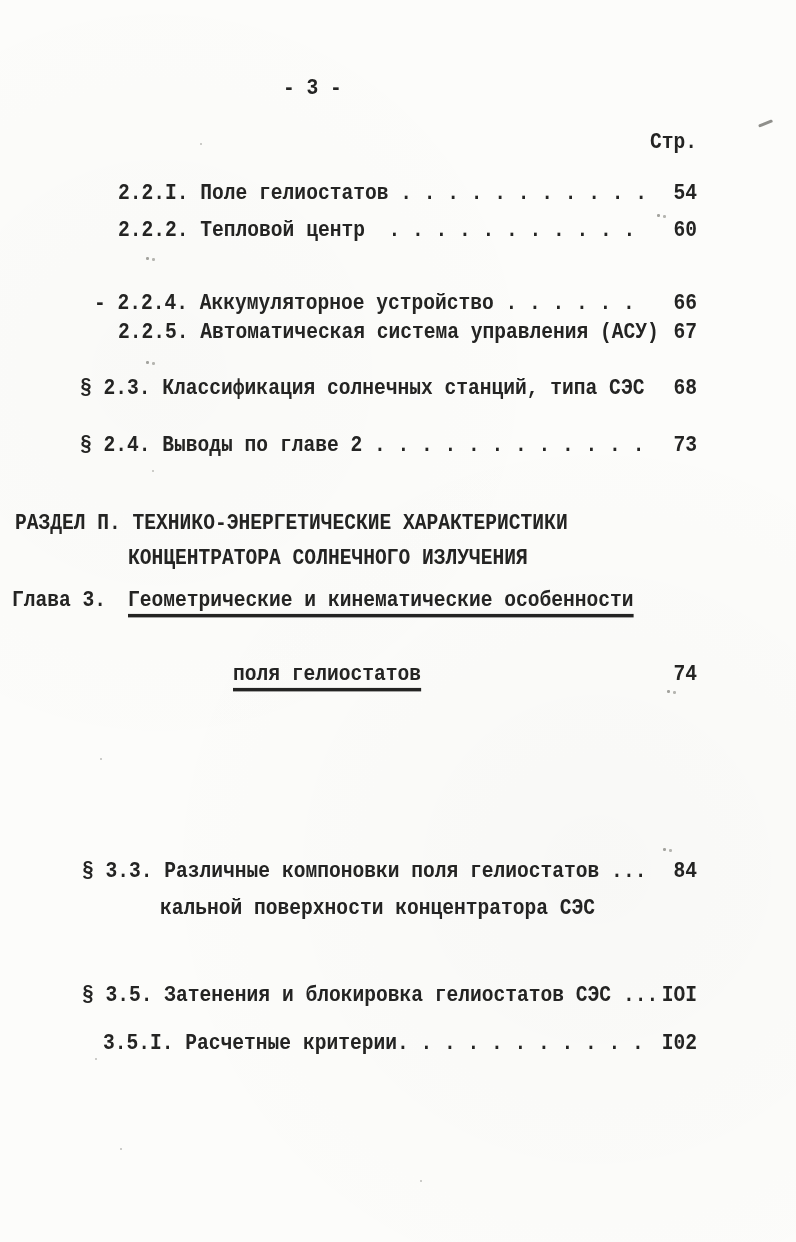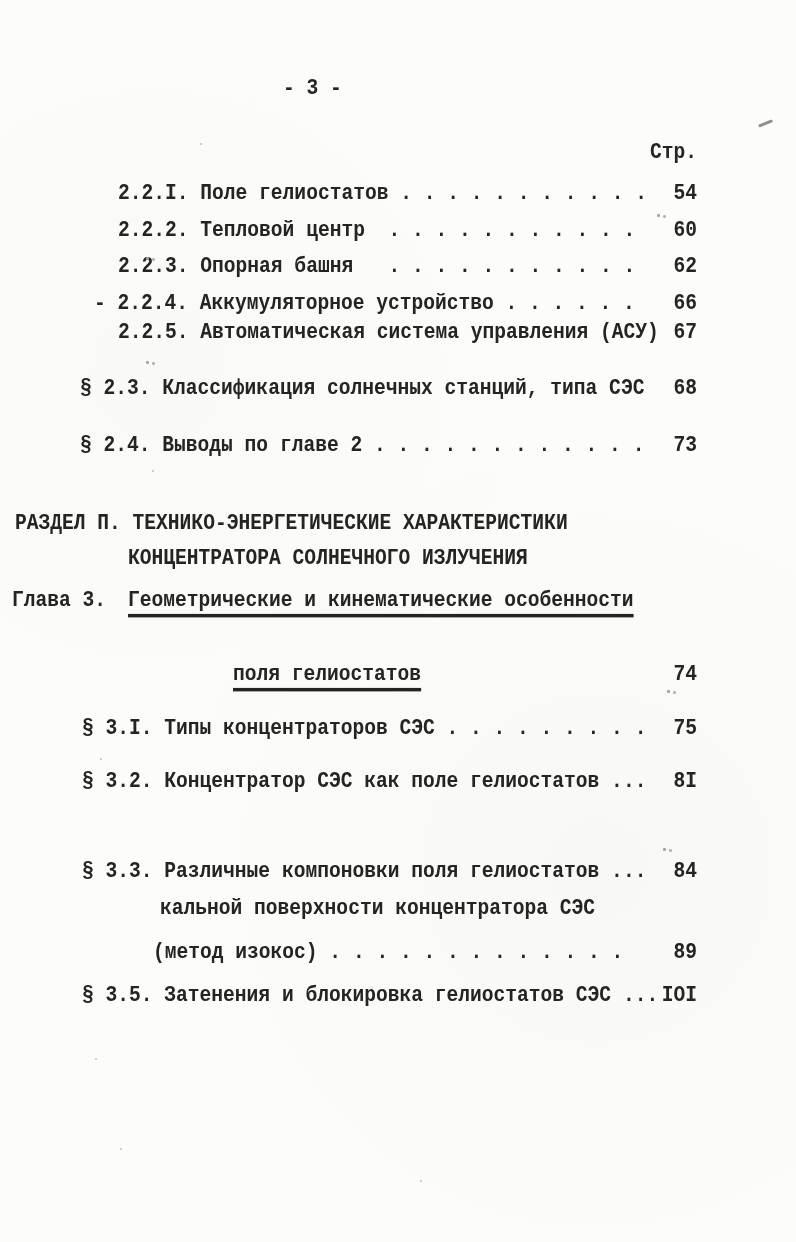--- a/index.html
+++ b/index.html
@@ -35,35 +35,31 @@
 </style>
 </head>
 <body>
 
 <div class="paper">
 
   <div class="line" style="top:76px">
     <span class="t" style="left:283px">- 3 -</span>
   </div>
 
-  <div class="line" style="top:140px">
+  <div class="line" style="top:130px">
     <span class="p">Стр.</span>
   </div>
 
   <div class="line" style="top:181px">
     <span class="t" style="left:118px">2.2.I. Поле гелиостатов . . . . . . . . . . .</span>
     <span class="p">54</span>
   </div>
   <div class="line" style="top:218px">
     <span class="t" style="left:118px">2.2.2. Тепловой центр  . . . . . . . . . . .</span>
     <span class="p">60</span>
-  </div>
-  <div class="line" style="top:254px">
-    <span class="t" style="left:118px">2.2.3. Опорная башня   . . . . . . . . . . .</span>
-    <span class="p">62</span>
   </div>
   <div class="line" style="top:291px">
     <span class="t" style="left:94px">- 2.2.4. Аккумуляторное устройство . . . . . .</span>
     <span class="p">66</span>
   </div>
   <div class="line" style="top:320px">
     <span class="t" style="left:118px">2.2.5. Автоматическая система управления (АСУ)</span>
     <span class="p">67</span>
   </div>
 
@@ -85,46 +81,38 @@
 
   <div class="line" style="top:588px">
     <span class="t" style="left:12px">Глава 3.</span>
     <span class="t u" style="left:128px">Геометрические и кинематические особенности</span>
   </div>
   <div class="line" style="top:662px">
     <span class="t u" style="left:233px">поля гелиостатов</span>
     <span class="p">74</span>
   </div>
 
-  <div class="line" style="top:716px">
-    <span class="t" style="left:82px">§ 3.I. Типы концентраторов СЭС . . . . . . . . .</span>
-    <span class="p">75</span>
-  </div>
-  <div class="line" style="top:769px">
-    <span class="t" style="left:82px">§ 3.2. Концентратор СЭС как поле гелиостатов ...</span>
-    <span class="p">8I</span>
-  </div>
   <div class="line" style="top:859px">
     <span class="t" style="left:82px">§ 3.3. Различные компоновки поля гелиостатов ...</span>
     <span class="p">84</span>
   </div>
 
   <div class="line" style="top:896px">
     <span class="t" style="left:160px">кальной поверхности концентратора СЭС</span>
   </div>
-  <div class="line" style="top:940px">
-    <span class="t" style="left:153px">(метод изокос) . . . . . . . . . . . . .</span>
-    <span class="p">89</span>
-  </div>
 
   <div class="line" style="top:983px">
     <span class="t" style="left:82px">§ 3.5. Затенения и блокировка гелиостатов СЭС ...</span>
     <span class="p">IOI</span>
   </div>
 
+  <div class="line" style="top:1031px">
+    <span class="t" style="left:103px">3.5.I. Расчетные критерии. . . . . . . . . . .</span>
+    <span class="p">I02</span>
+  </div>
 
   <div class="art tick" style="top:122px;left:758px"></div>
   <div class="art dotpair" style="top:214px;left:657px"></div>
   <div class="art dotpair" style="top:257px;left:146px"></div>
   <div class="art dotpair" style="top:361px;left:146px"></div>
   <div class="art dotpair" style="top:690px;left:667px"></div>
   <div class="art dotpair" style="top:848px;left:663px"></div>
   <div class="art speck" style="top:143px;left:200px"></div>
   <div class="art speck" style="top:470px;left:152px"></div>
   <div class="art speck" style="top:758px;left:100px"></div>

